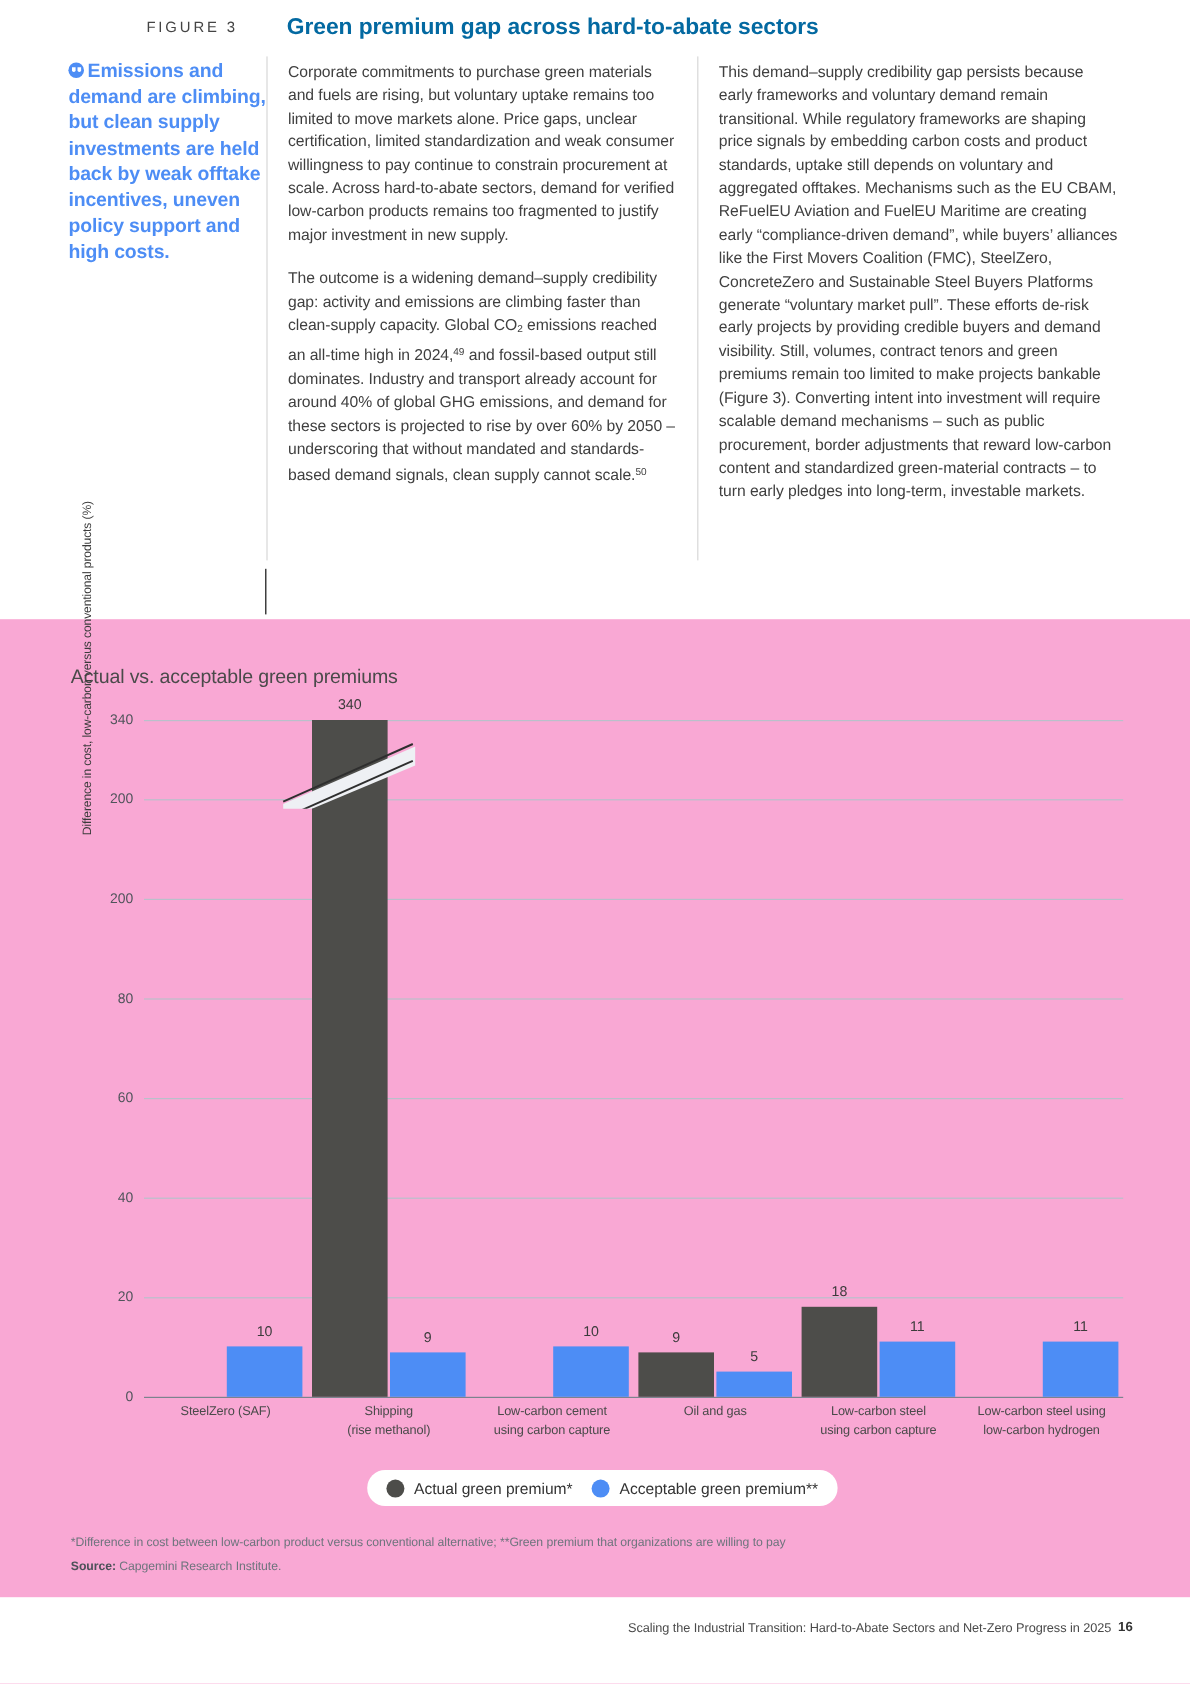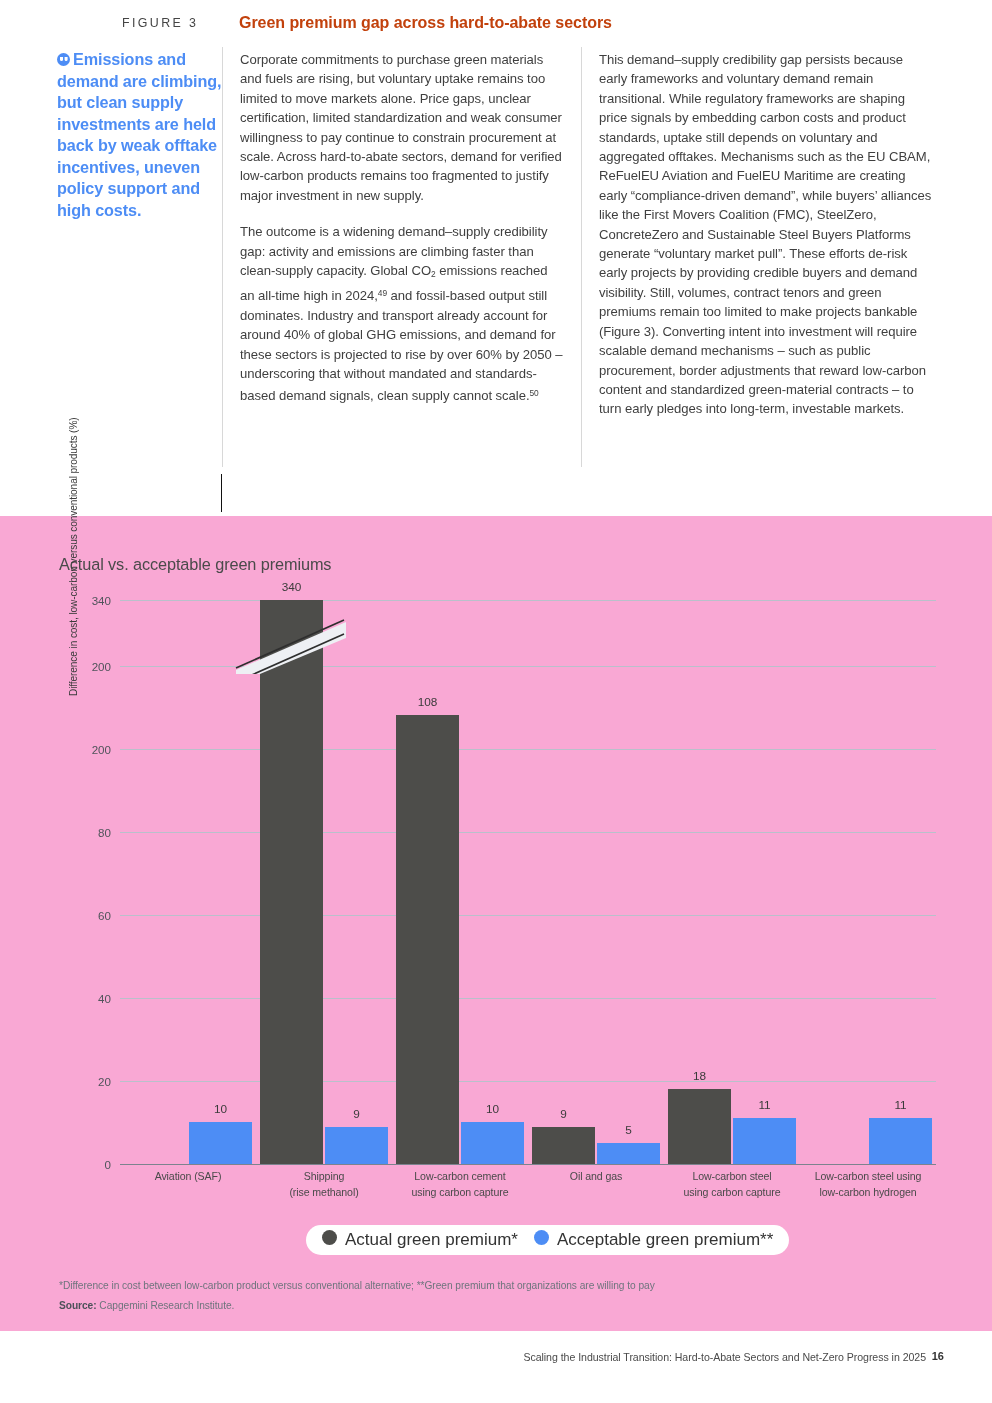--- a/index.html
+++ b/index.html
@@ -114,23 +114,23 @@
     height: 38px;
     background: #111111;
   }
   .figure-title {
     position: absolute;
     left: 239px;
     top: 0;
     height: 45px;
     display: flex;
     align-items: center;
-    font-size: 16px;
+    font-size: 19px;
     font-weight: bold;
-    color: #c2410c;
+    color: #0369a1;
     letter-spacing: -0.05px;
   }
 
   
   .chart-panel {
     position: absolute;
     left: 0;
     top: 516px;
     width: 992px;
     height: 1018px;
@@ -248,23 +248,23 @@
     height: 30px;
     background: #ffffff;
     border-radius: 15px;
     display: flex;
     align-items: center;
     padding: 0 16px;
     gap: 16px;
   }
   .legend-item {
     display: flex;
-    align-items: flex-start;
+    align-items: flex-end;
     gap: 8px;
-    font-size: 17px;
+    font-size: 13px;
     color: #333333;
     white-space: nowrap;
   }
   .legend-dot {
     width: 15px; height: 15px; border-radius: 50%;
     display: inline-block;
   }
   .legend-dot.actual { background: #4d4d4a; }
   .legend-dot.accept { background: #4d8df5; }
 
@@ -381,23 +381,20 @@
         </div>
         <div class="group" style="left: 136px; width: 136px;">
           <div class="bar actual" style="left: 4px; width: 63px; height: 564px;">
             <div class="bar-value">340</div>
           </div>
           <div class="bar accept" style="left: 69px; width: 63px; height: 37.3846px;">
             <div class="bar-value">9</div>
           </div>
         </div>
         <div class="group" style="left: 272px; width: 136px;">
-          <div class="bar actual" style="left: 4px; width: 63px; height: 448.615px;">
-            <div class="bar-value">108</div>
-          </div>
           <div class="bar accept" style="left: 69px; width: 63px; height: 41.5385px;">
             <div class="bar-value">10</div>
           </div>
         </div>
         <div class="group" style="left: 408px; width: 136px;">
           <div class="bar actual" style="left: 4px; width: 63px; height: 37.3846px;">
             <div class="bar-value">9</div>
           </div>
           <div class="bar accept" style="left: 69px; width: 63px; height: 20.7692px;">
             <div class="bar-value">5</div>
@@ -419,21 +416,21 @@
       </div>
     <svg class="axis-break" id="axis-break" width="120" height="62" style="left: 114px; top: 12px;">
         <polygon points="2,58 112,10 112,26 2,72" fill="#eef0f4"></polygon>
         <line x1="2" y1="56" x2="110" y2="8" stroke="#2e2e2e" stroke-width="1.6"></line>
         <line x1="2" y1="70" x2="110" y2="22" stroke="#2e2e2e" stroke-width="1.6"></line>
       </svg>
   </div>
 
   <div class="cat-labels" id="cat-layer">
       <div class="cat" style="left: 0px; width: 136px;">
-        <div>Aviation (SAF)</div>
+        <div>SteelZero (SAF)</div>
       </div>
       <div class="cat" style="left: 136px; width: 136px;">
         <div>Shipping</div>
         <div>(rise methanol)</div>
       </div>
       <div class="cat" style="left: 272px; width: 136px;">
         <div>Low-carbon cement</div>
         <div>using carbon capture</div>
       </div>
       <div class="cat" style="left: 408px; width: 136px;">

